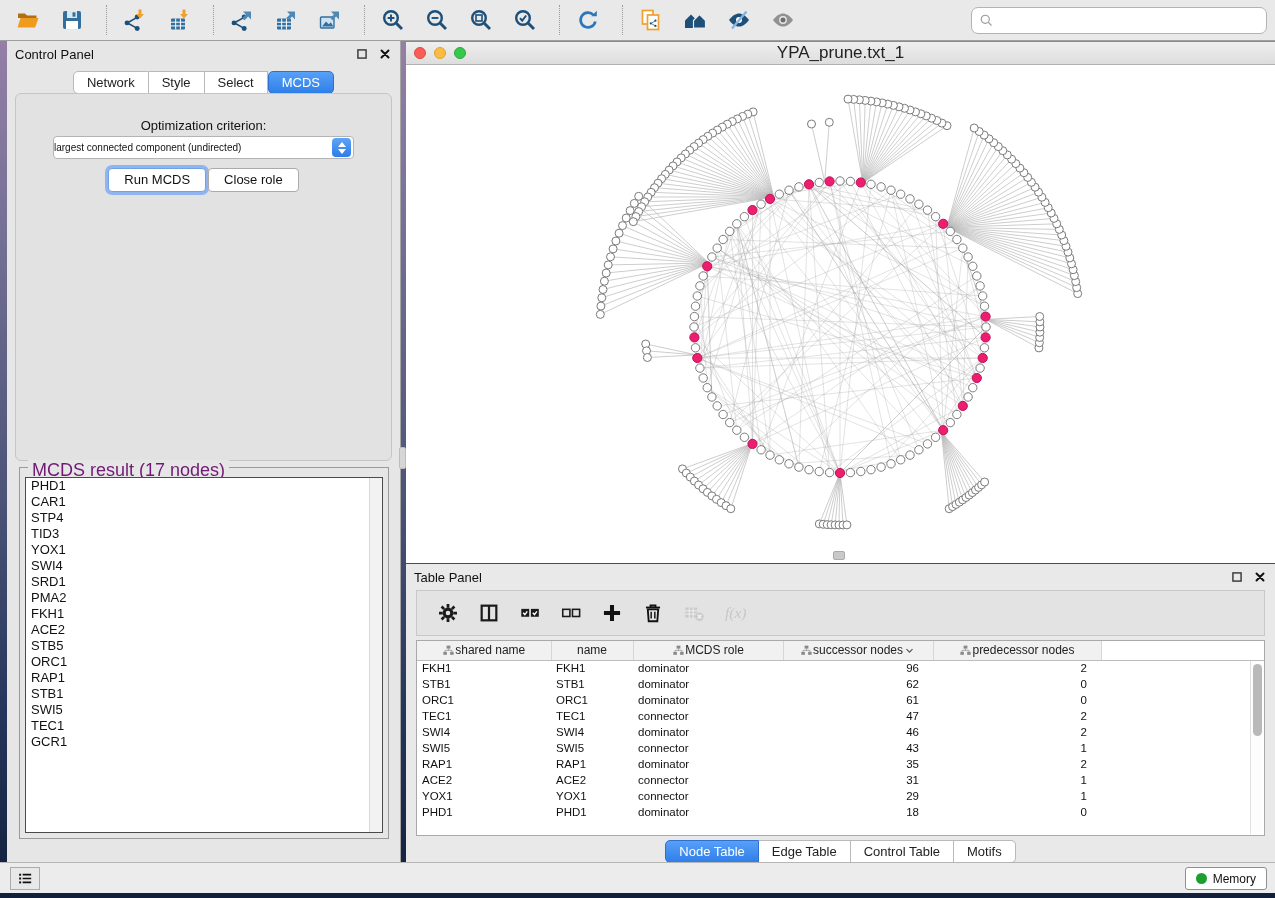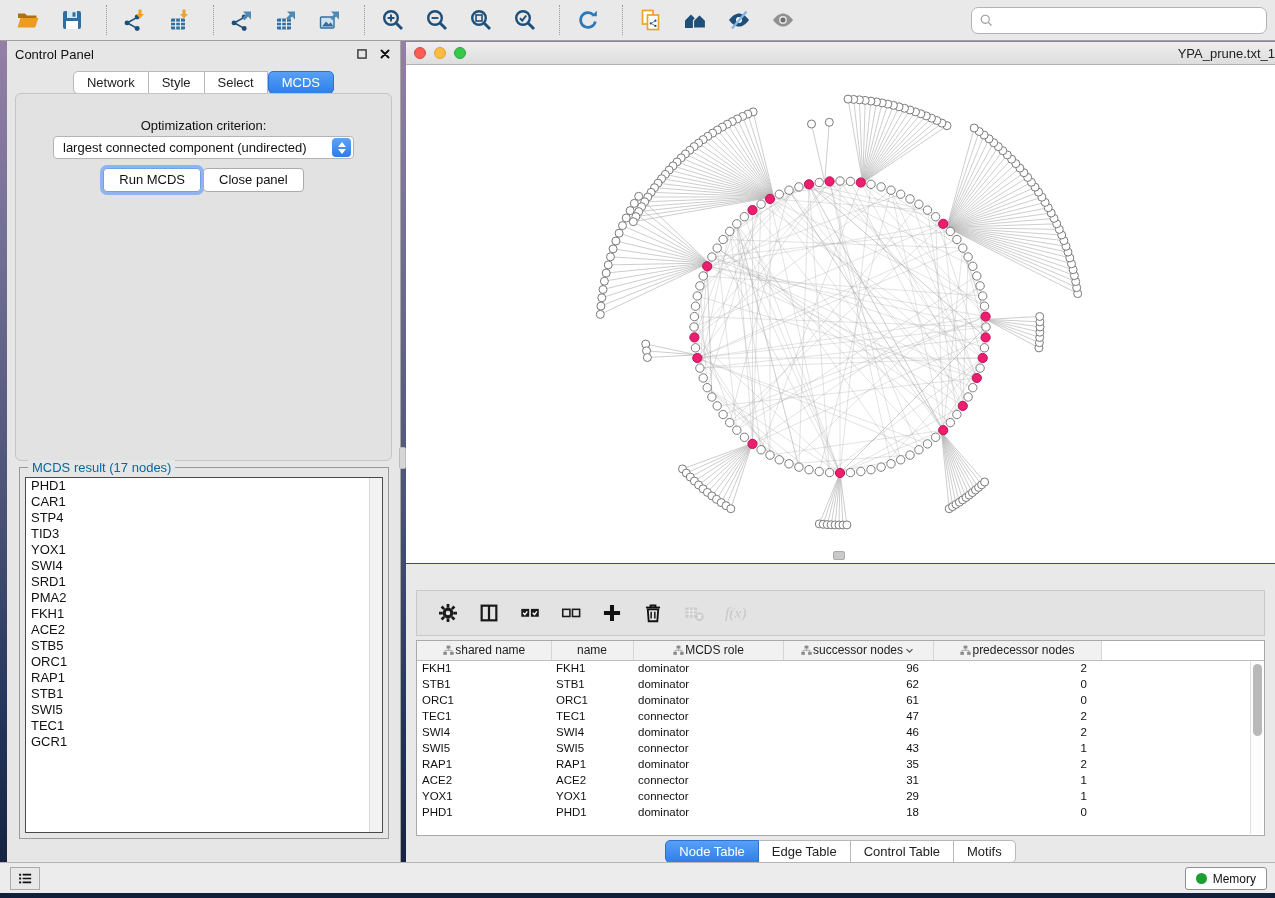--- a/index.html
+++ b/index.html
@@ -23,39 +23,39 @@
   .mini-ico{width:14px;height:14px;margin-left:9px;cursor:pointer}
   .mini-ico svg{width:14px;height:14px}
   #cp-tabs{left:0;right:0;top:30px;display:flex;justify-content:center}
   .seg-tab{background:#fff;border:1px solid #b9b9b9;border-left-width:0;padding:3px 13px;font-size:13px;color:#222;cursor:pointer;line-height:15px}
   .seg-tab:first-child{border-left-width:1px;border-radius:5px 0 0 5px}
   .seg-tab:last-child{border-radius:0 5px 5px 0}
   .seg-tab.active{background:linear-gradient(#58a0f7,#2f7fe9);color:#fff;border-color:#2f6fd0;border-radius:5px;border-left-width:1px}
   #cp-inner{left:8px;right:8px;top:52px;height:368px;background:#e2e2e2;border:1px solid #c5c5c5;border-radius:6px}
   #opt-label{top:24px;left:0;right:0;text-align:center;font-size:13px;color:#111}
   #opt-select{top:42px;left:37px;right:37px;height:23px;background:#fff;border:1px solid #b4b4b4;border-radius:4px;display:flex;align-items:center;cursor:pointer}
-  #opt-select .val{flex:1;font-size:13px;padding-left:9px;color:#111;white-space:nowrap;overflow:hidden}
+  #opt-select .val{flex:1;font-size:10px;color:#111;white-space:nowrap;overflow:hidden}
   #opt-stepper{width:19px;height:19px;margin-right:2px;border-radius:4px;background:linear-gradient(#5ea4f8,#2e7ce8);display:flex;flex-direction:column;align-items:center;justify-content:center;gap:2px}
   #opt-stepper i{display:block;width:0;height:0;border-left:4px solid transparent;border-right:4px solid transparent}
   #opt-stepper .up{border-bottom:5px solid #fff}
   #opt-stepper .dn{border-top:5px solid #fff}
   #cp-buttons{top:74px;left:0;right:0;display:flex;justify-content:center;gap:2px}
   .push-btn{background:#fff;border:1px solid #ababab;border-radius:4px;font-size:13px;padding:3px 15px;color:#111;cursor:pointer;line-height:16px}
   .push-btn.focused{box-shadow:0 0 0 3px rgba(88,150,250,.6);border-color:#6ea2e8}
   #mcds-group{left:12px;right:11px;top:426px;height:372px;border:1px solid #9a9a9a}
-  #mcds-legend{top:-8px;left:8px;background:#e6e6e6;padding:0 4px;font-size:13px;color:#0369a1}
+  #mcds-legend{top:-8px;left:8px;background:#e6e6e6;padding:0 4px;font-size:18px;color:#701a75}
   #mcds-list{left:5px;right:5px;top:9px;bottom:5px;background:#fff;border:1px solid #4a4a4a;overflow:hidden}
   .mcds-item{font-size:13px;line-height:16px;padding-left:5px;color:#111}
   #mcds-scroll{position:absolute;top:0;bottom:0;right:0;width:13px;background:#f2f2f2;border-left:1px solid #d9d9d9}
 
   
   #net-window{left:406px;top:42px;width:869px;height:521px;background:#fff}
   #net-titlebar{left:0;top:0;right:0;height:23px;background:linear-gradient(#efefef,#dddddd);border-bottom:1px solid #b1b1b1;display:flex;align-items:center}
   .light{width:12px;height:12px;border-radius:50%;margin-left:8px}
-  #net-title{position:absolute;left:0;right:0;text-align:right;font-size:13px;color:#222}
+  #net-title{position:absolute;left:0;right:0;text-align:center;font-size:17px;color:#222}
   #net-canvas{left:0;top:23px;right:0;bottom:0;background:#fff}
   #net-hscroll{left:427px;top:486px;width:12px;height:9px;background:#c9c9c9;border:1px solid #ababab;border-radius:2px}
   #v-divider-handle{left:399px;top:447px;width:7px;height:22px;background:#d6d6d6;border:1px solid #bcbcbc;border-radius:2px}
 
   
   #table-panel{left:406px;top:564px;width:869px;height:298px;background:#e9e9e9}
   #tp-toolbar{left:10px;right:10px;top:26px;height:46px;background:#e3e3e3;border:1px solid #c8c8c8;display:flex;align-items:center;padding-left:18px;gap:15px}
   .tp-ico{width:26px;height:26px;display:flex;align-items:center;justify-content:center;cursor:pointer}
   .tp-ico svg{width:22px;height:22px}
   .tp-ico.disabled{opacity:.55;cursor:default}
@@ -249,21 +249,21 @@
     <div id="opt-label" class="abs">Optimization criterion:</div>
     <div id="opt-select" class="abs">
       <span class="val">largest connected component (undirected)</span>
       <span id="opt-stepper">
           <i class="up"></i>
           <i class="dn"></i>
         </span>
     </div>
     <div id="cp-buttons" class="abs">
       <button class="push-btn focused">Run MCDS</button>
-      <button class="push-btn">Close panel</button>
+      <button class="push-btn">Close role</button>
     </div>
   </div>
   <div id="mcds-group" class="abs">
     <span id="mcds-legend" class="abs">MCDS result (17 nodes)</span>
     <div id="mcds-list" class="abs">
       <div id="mcds-items">
           <div class="mcds-item">PHD1</div>
           <div class="mcds-item">CAR1</div>
           <div class="mcds-item">STP4</div>
           <div class="mcds-item">TID3</div>
@@ -807,20 +807,30 @@
         <circle cx="570.8" cy="313.0" r="4.6" fill="#ed1e6f" stroke="#c01257" stroke-width="1"></circle>
         <circle cx="576.7" cy="293.0" r="4.6" fill="#ed1e6f" stroke="#c01257" stroke-width="1"></circle>
         <circle cx="579.6" cy="272.4" r="4.6" fill="#ed1e6f" stroke="#c01257" stroke-width="1"></circle>
         <circle cx="346.5" cy="145.1" r="4.6" fill="#ed1e6f" stroke="#c01257" stroke-width="1"></circle>
       </svg>
     <div id="net-hscroll" class="abs"></div>
   </div>
 </div>
 
 <div id="table-panel" class="abs">
+  <div class="panel-title-row">
+    <span>Table Panel</span>
+    <span class="spacer"></span>
+    <span class="mini-ico"><svg viewBox="0 0 24 24">
+          <rect x="5" y="5" width="14" height="14" fill="none" stroke="#333" stroke-width="2.4"></rect>
+        </svg></span>
+    <span class="mini-ico"><svg viewBox="0 0 24 24">
+          <path d="M6 6l12 12M18 6L6 18" stroke="#111" stroke-width="3.4" stroke-linecap="round"></path>
+        </svg></span>
+  </div>
   <div id="tp-toolbar" class="abs">
       <span class="tp-ico">
         <svg viewBox="0 0 24 24">
           <circle cx="12" cy="12" r="4.2" fill="none" stroke="#1a1a1a" stroke-width="3.4"></circle>
           <g stroke="#1a1a1a" stroke-width="3">
             <path d="M12 2.2v4M12 17.8v4M2.2 12h4M17.8 12h4M5 5l2.8 2.8M16.2 16.2L19 19M19 5l-2.8 2.8M7.8 16.2L5 19"></path>
           </g>
         </svg>
       </span>
       <span class="tp-ico">

